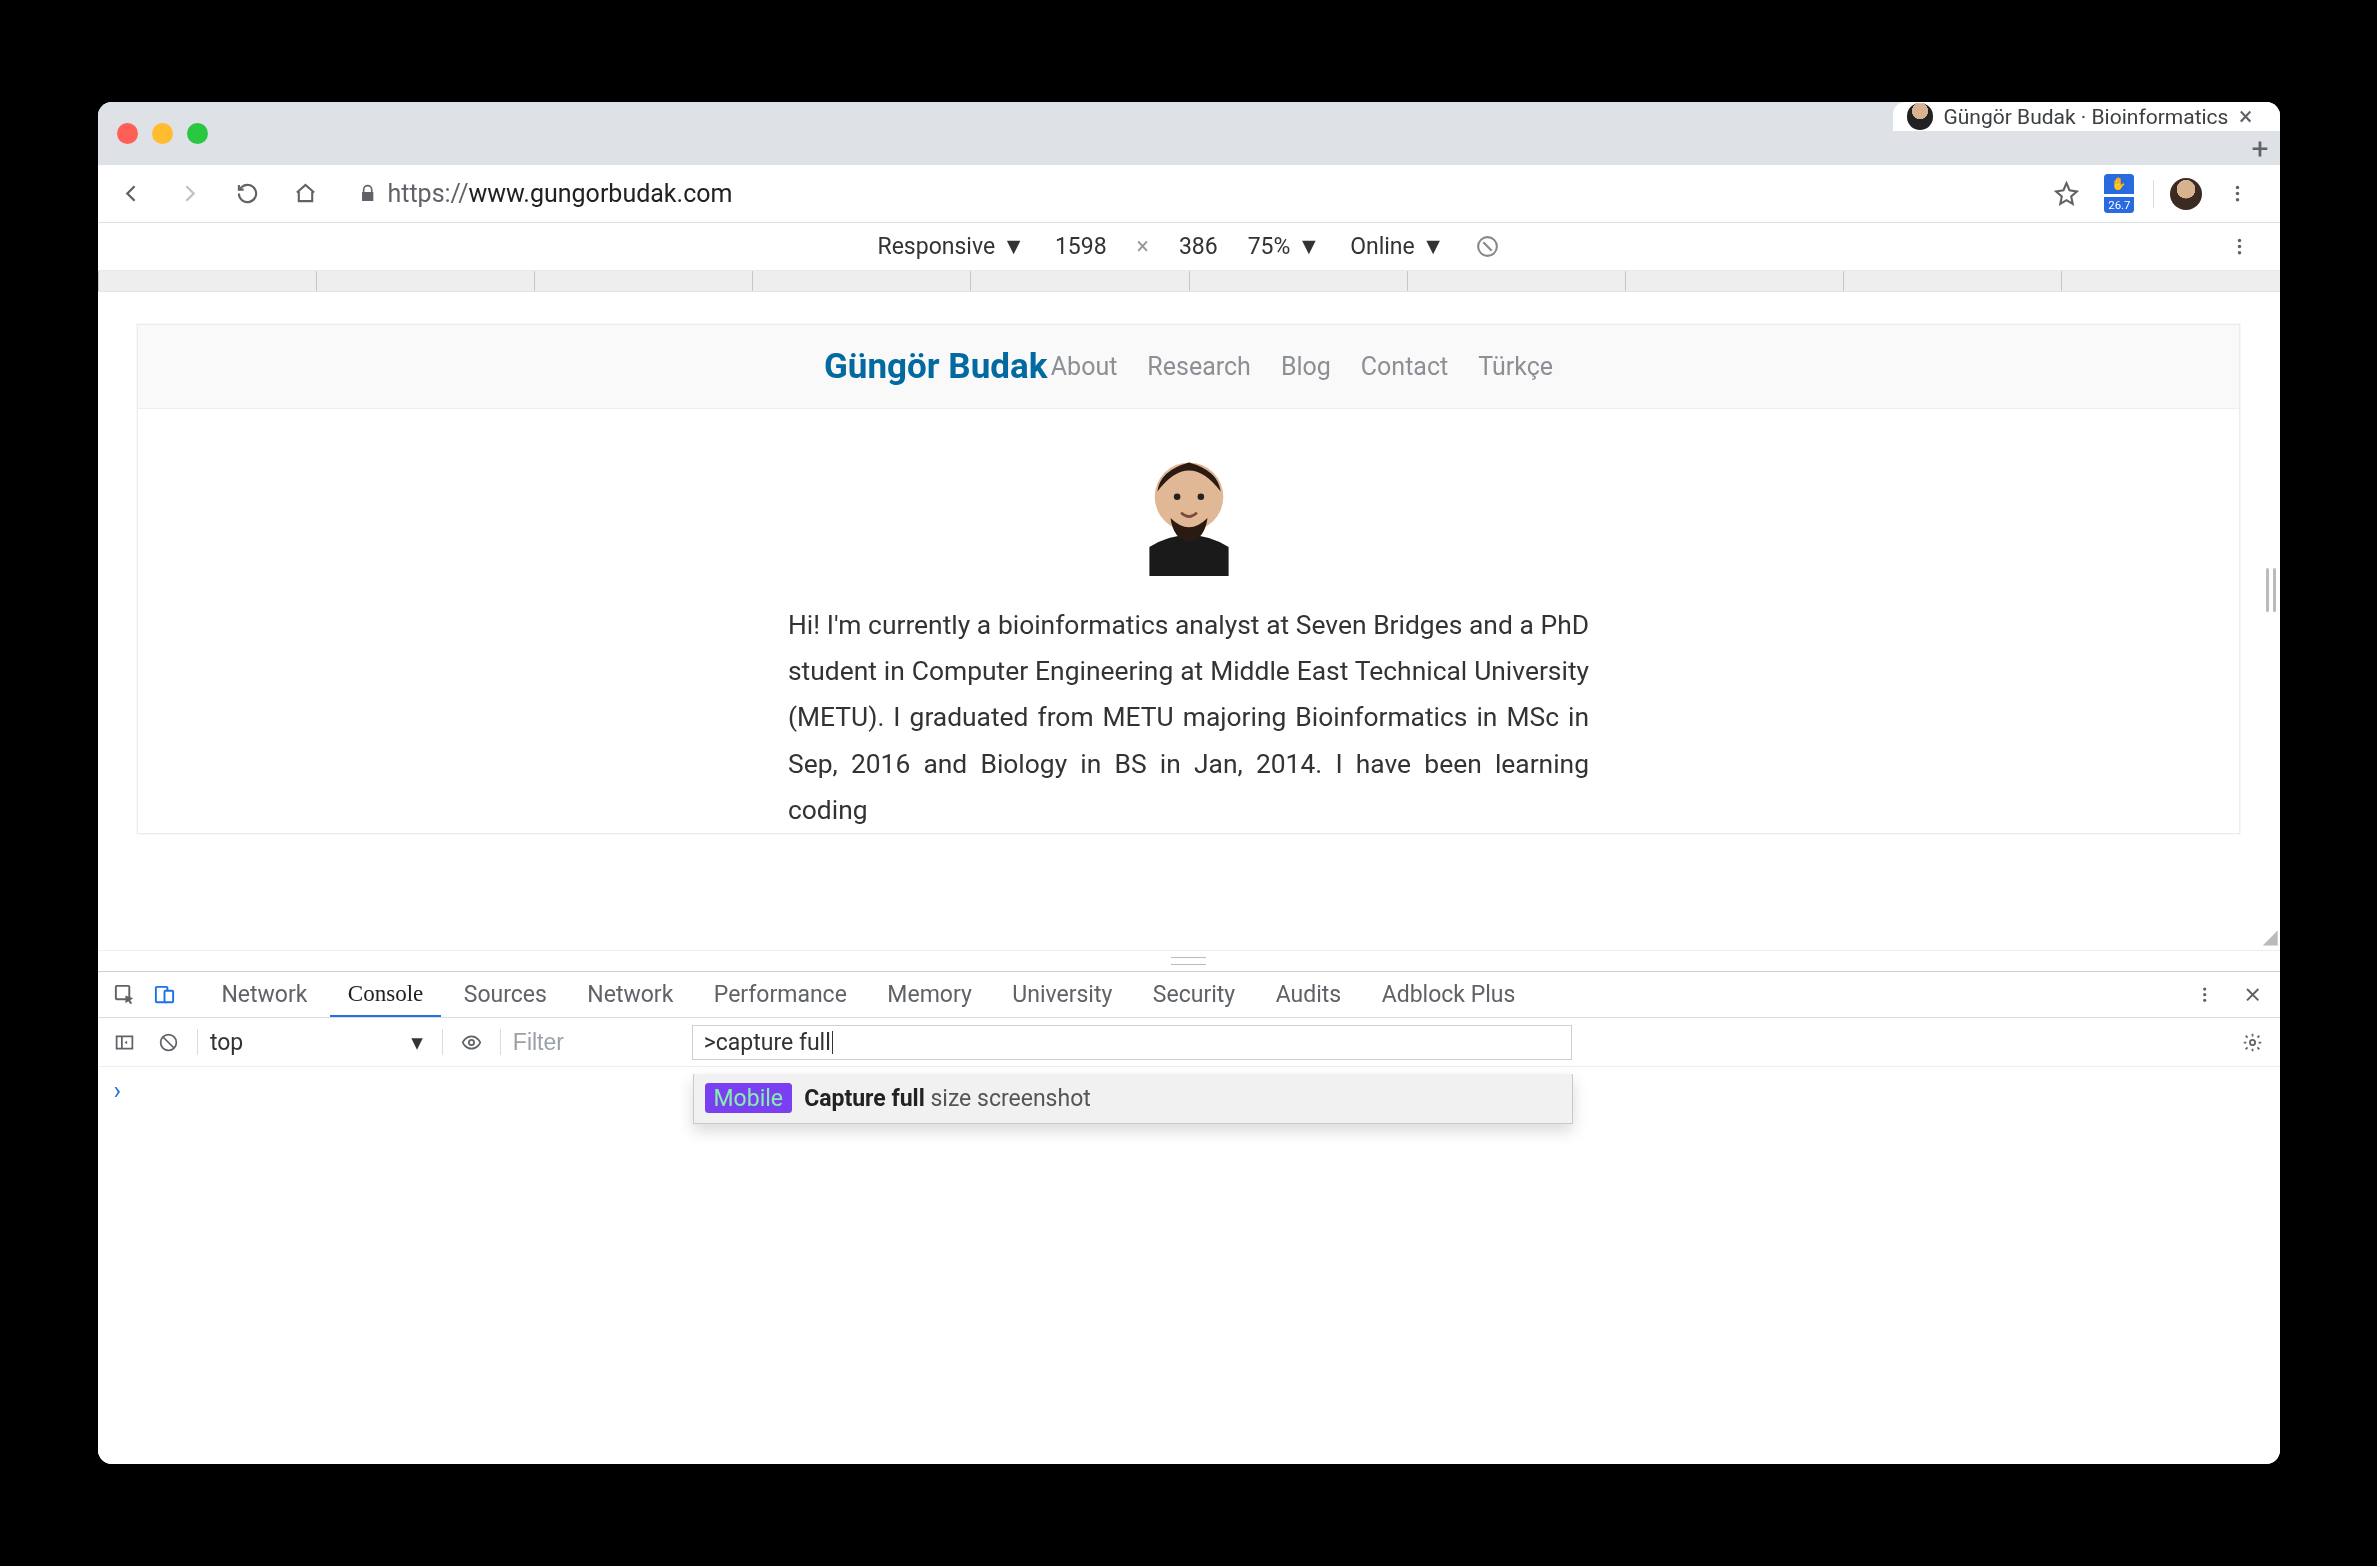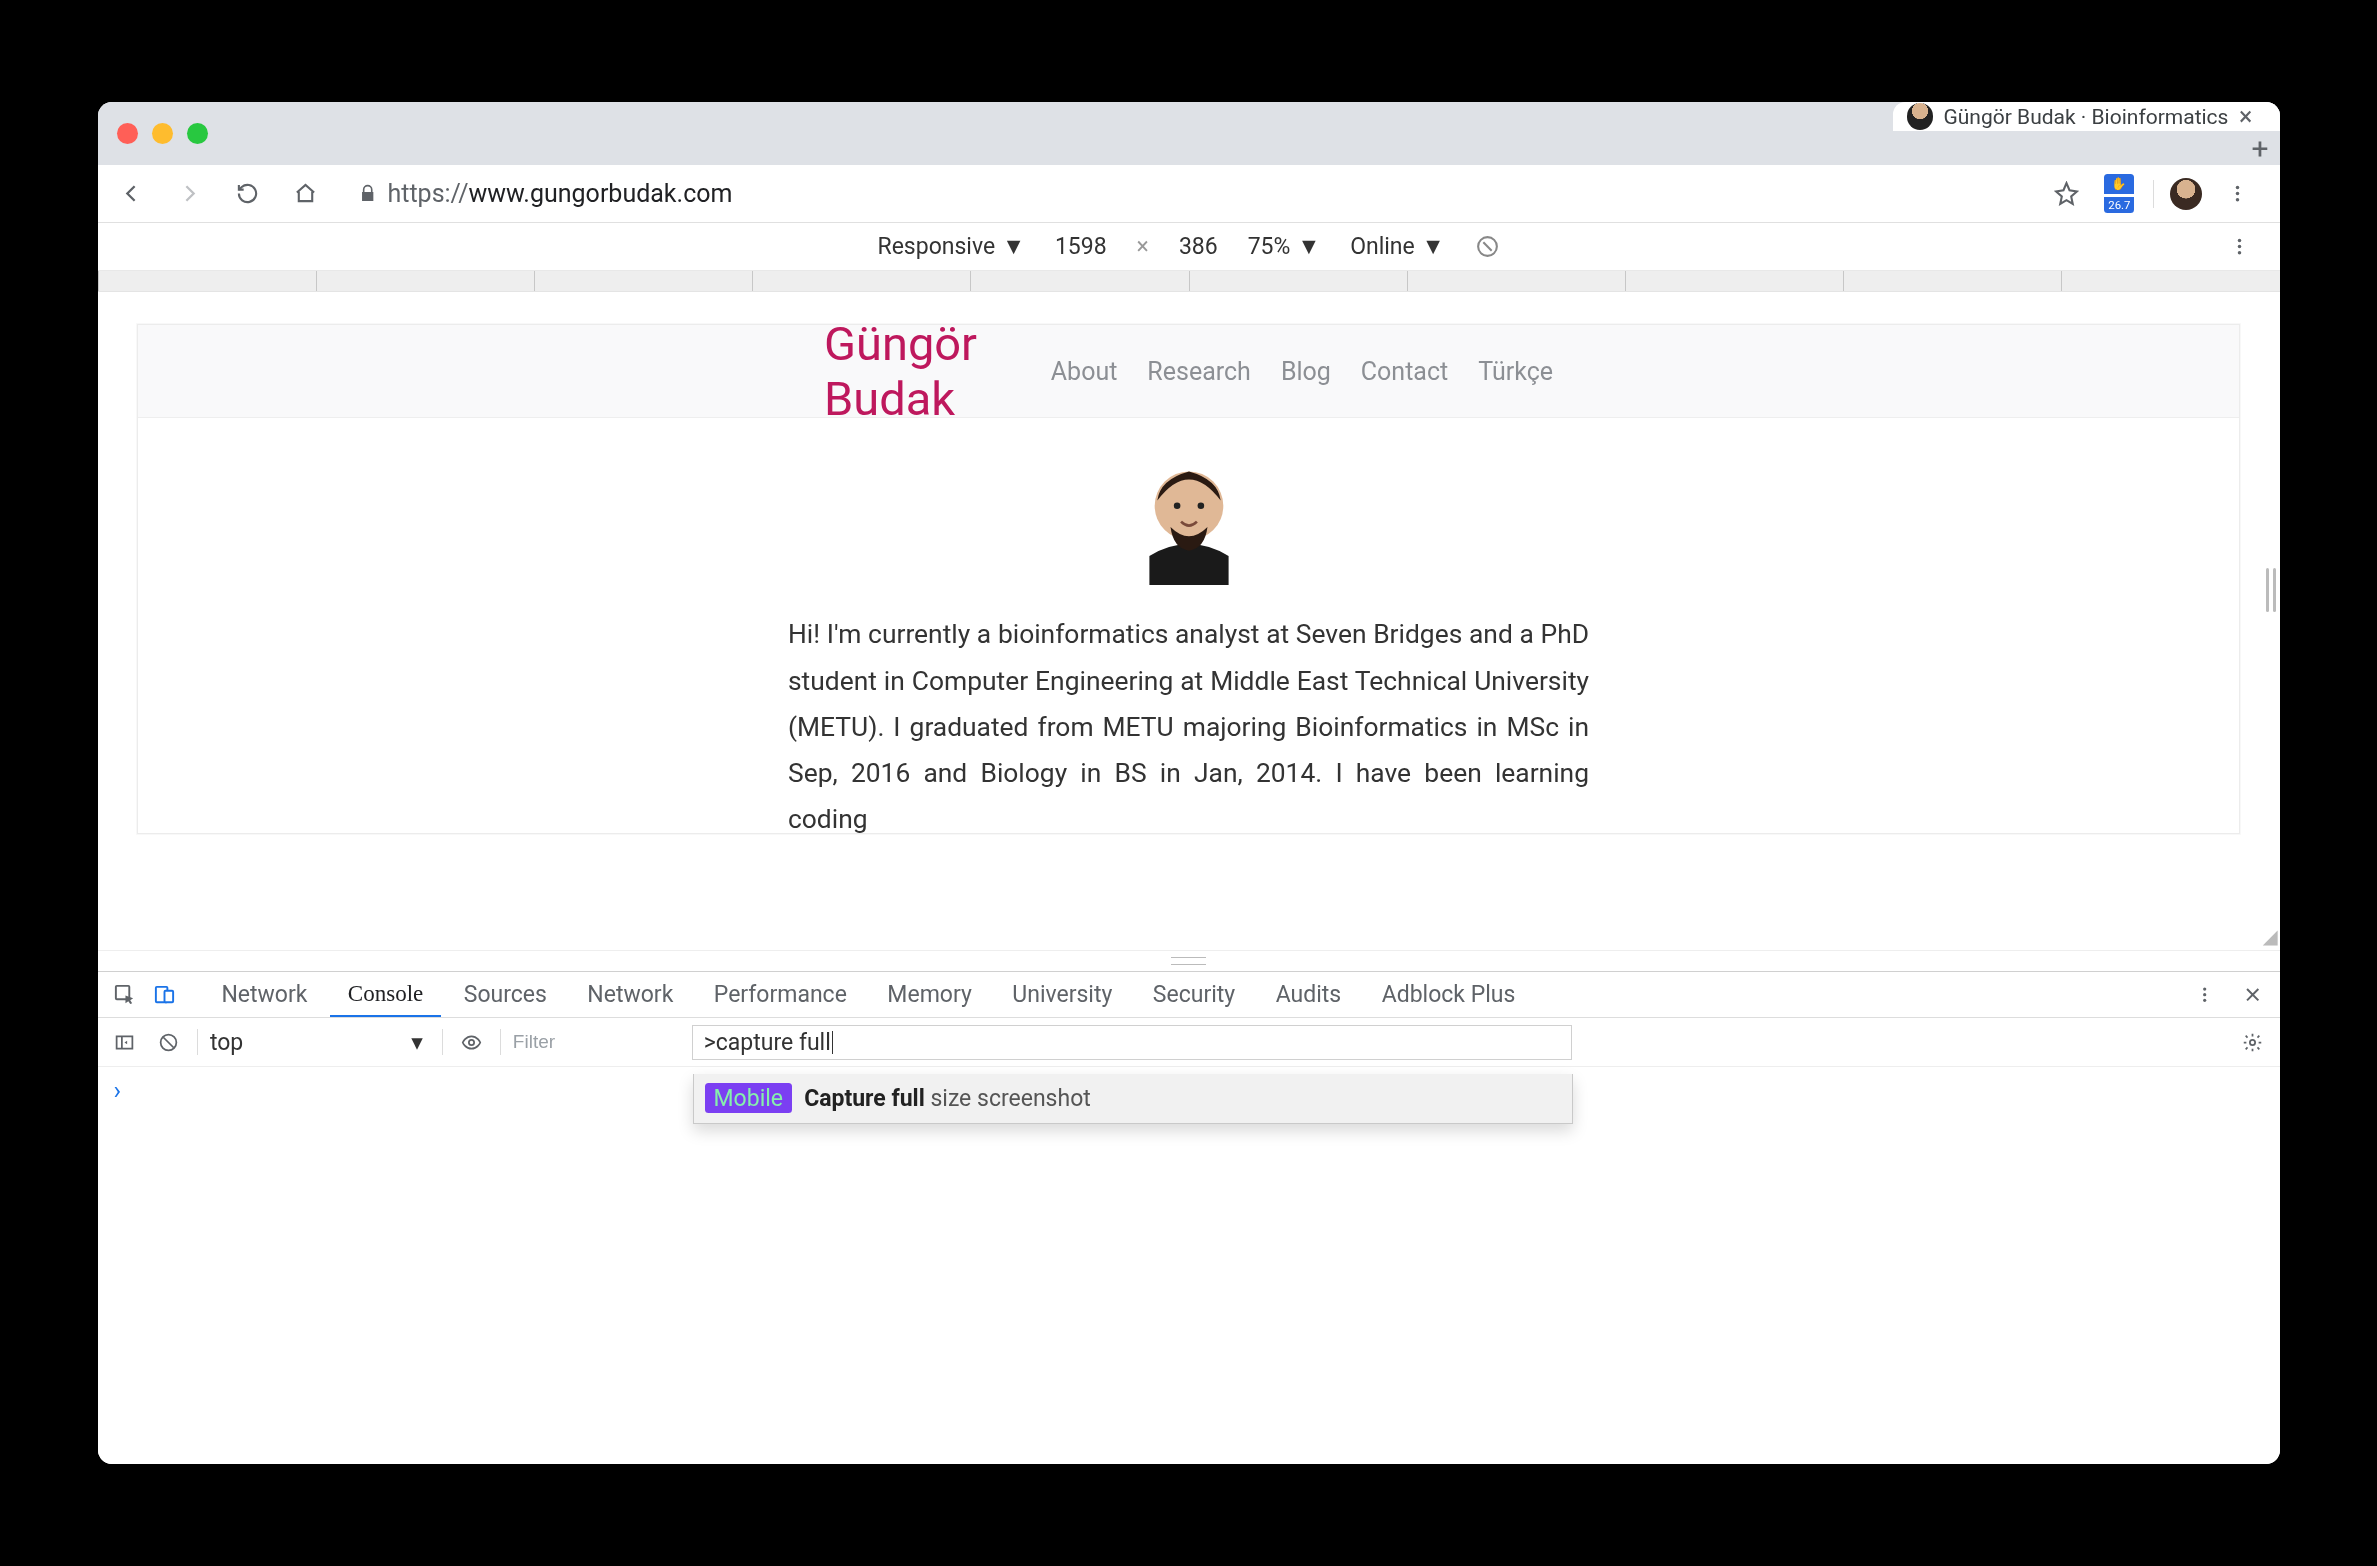--- a/index.html
+++ b/index.html
@@ -171,21 +171,21 @@
   }
   .site-header {
     height: 93px;
     background: #f9f9fa;
     border-bottom: 0.9px solid #eee;
     display: flex;
     align-items: center;
     justify-content: space-between;
     padding: 0 686px 0 686px;
   }
-  .site-title { font-size: 47px; color: #be185d; font-weight: 400; }
+  .site-title { font-size: 35px; color: #0369a1; font-weight: 700; }
   .site-nav { display: flex; gap: 30px; }
   .site-nav a { color: #8c8f94; font-size: 25px; text-decoration: none; cursor:pointer;}
   .hero {
     flex:1;
     display:flex;
     flex-direction:column;
     align-items:center;
     padding-top: 35px;
     gap: 26.4px;
   }
@@ -244,21 +244,21 @@
   
   .con-bar{
     height: 49px;
     border-bottom:0.9px solid #eee;
     display:flex;align-items:center;
     padding:0 10.6px;gap:12.3px;color:#5f6368;font-size:23px;
     position:relative;
   }
   .con-sep{width:0.9px;height:26.4px;background:#dcdcdc;}
   .context-sel{width:220px;height:32px;border:none;background:transparent;display:flex;align-items:center;justify-content:space-between;color:#333;font-size:23px;cursor:pointer;padding-right:7px;}
-  .filter-in{height:32px;border:none;outline:none;font-size:19px;color:#333;width:167px;}
+  .filter-in{height:32px;border:none;outline:none;font-size:23px;color:#333;width:167px;}
   .filter-in::placeholder{color:#9aa0a6;}
   .cmd-box{
     height:35px;border:0.9px solid #d0d0d0;background:#fff;
     width:880px;padding:0 10.6px;display:flex;align-items:center;font-size:23px;color:#333;
     position:relative;
   }
   .cmd-caret{width:1.8px;height:23px;background:#333;margin-left:0.9px;}
   .gear{margin-left:auto;}
   
   .cmd-dd{

